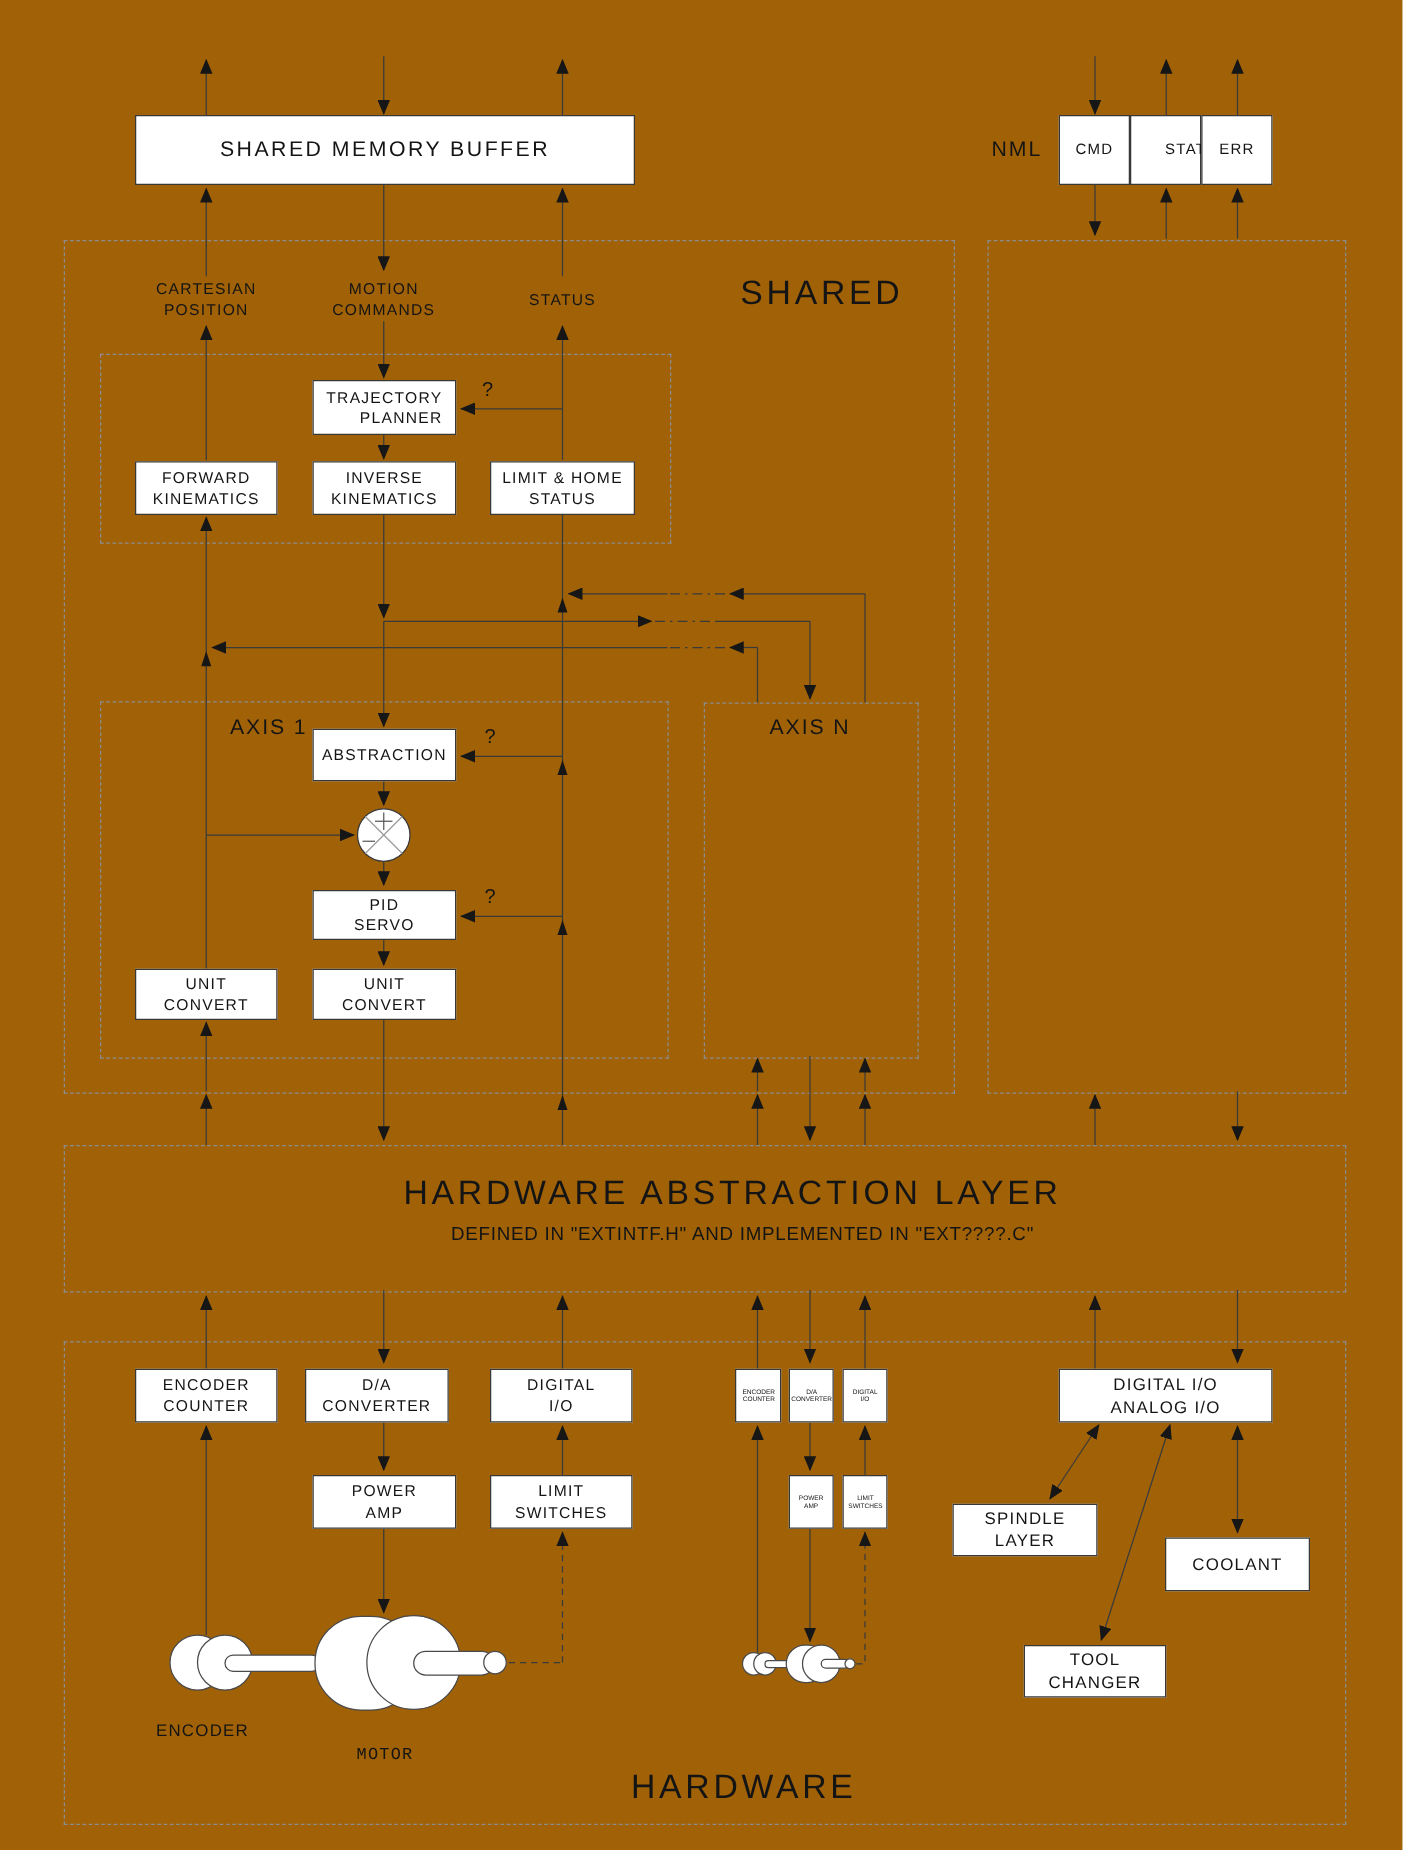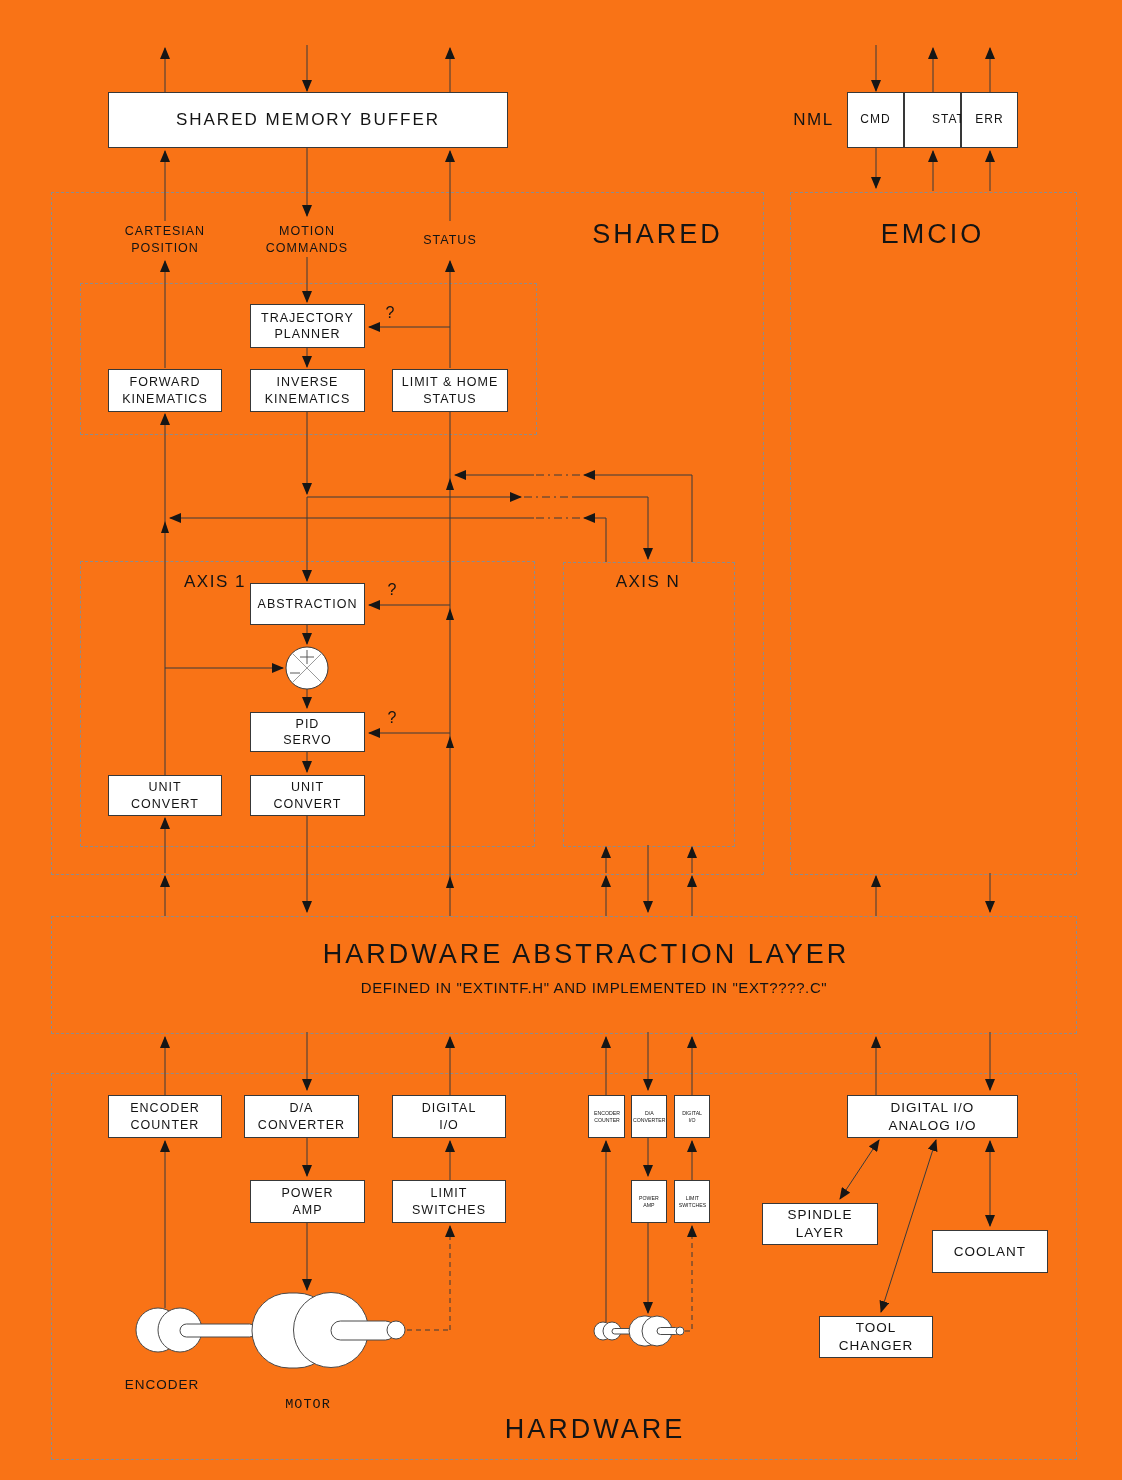--- a/index.html
+++ b/index.html
@@ -1,17 +1,17 @@
 <!DOCTYPE html>
 <html><head>
 <meta charset="utf-8">
 <style>
   html,body{margin:0;padding:0;background:#fff;}
   body{font-family:"Liberation Sans",sans-serif;color:#141414;}
-  .stage{position:relative;width:1122px;height:1480px;background:#f97316;overflow:hidden;}
+  .stage{position:relative;width:1122px;height:1480px;background:#a16207;overflow:hidden;}
   .dash{position:absolute;border:1px dashed #8c8c8c;z-index:1;}
   .wires{position:absolute;left:0;top:0;z-index:2;}
   .box{position:absolute;border:1px solid #383838;background:#fff;display:flex;align-items:center;justify-content:center;
        text-align:center;white-space:pre-line;letter-spacing:1px;line-height:1.3;font-size:12.5px;z-index:3;box-sizing:border-box;}
   .lbl{position:absolute;display:flex;align-items:center;justify-content:center;text-align:center;
        white-space:pre-line;letter-spacing:1px;line-height:1.35;font-size:12.5px;z-index:3;}
   .big{font-size:27px;letter-spacing:3px;}
   .mid{font-size:17px;letter-spacing:1.5px;}
   .sub{font-size:15px;letter-spacing:.6px;}
   .sm{font-size:10px;letter-spacing:0;line-height:1.2;padding:0;}
@@ -162,28 +162,27 @@
   </svg>
 
   <div class="box" style="left:108px;top:92px;width:400px;height:56px;font-size:17px;letter-spacing:2px;">SHARED MEMORY BUFFER</div>
 
   <div class="lbl mid" style="left:786px;top:92px;width:55px;height:56px;">NML</div>
   <div class="box" style="left:847px;top:92px;width:57px;height:56px;font-size:12px;">CMD</div>
   <div class="box" style="left:904px;top:92px;width:57px;height:56px;font-size:12px;padding-left:32px;">STAT</div>
   <div class="box" style="left:961px;top:92px;width:57px;height:56px;font-size:12px;">ERR</div>
 
   <div class="lbl big" style="left:575px;top:217px;width:165px;height:34px;">SHARED</div>
-  <div class="lbl big" style="left:790px;top:217px;width:285px;height:34px;">EMCIO</div>
   <div class="lbl" style="left:115px;top:222px;width:100px;height:36px;">CARTESIAN
 POSITION</div>
   <div class="lbl" style="left:257px;top:222px;width:100px;height:36px;">MOTION
 COMMANDS</div>
   <div class="lbl" style="left:400px;top:231px;width:100px;height:18px;">STATUS</div>
 
-  <div class="box" style="left:250px;top:304px;width:115px;height:44px;">TRAJECTORY
+  <div class="box" style="left:250px;top:304px;width:115px;height:44px;text-align:right;">TRAJECTORY
 PLANNER</div>
   <div class="box" style="left:108px;top:369px;width:114px;height:43px;">FORWARD
 KINEMATICS</div>
   <div class="box" style="left:250px;top:369px;width:115px;height:43px;">INVERSE
 KINEMATICS</div>
   <div class="box" style="left:392px;top:369px;width:116px;height:43px;">LIMIT &amp; HOME
 STATUS</div>
 
   <div class="lbl mid" style="left:150px;top:571px;width:130px;height:22px;">AXIS 1</div>
   <div class="lbl mid" style="left:563px;top:570px;width:170px;height:24px;">AXIS N</div>

